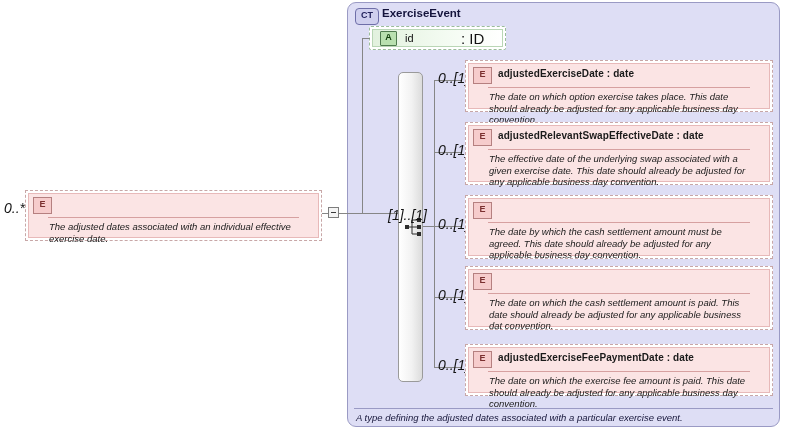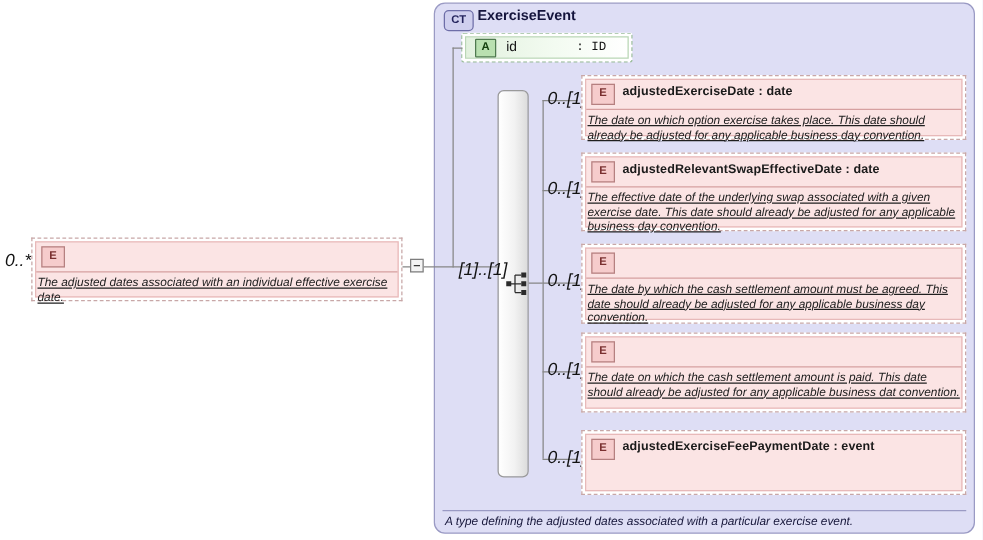--- a/index.html
+++ b/index.html
@@ -56,27 +56,26 @@
     font-size: 10px;
     font-weight: bold;
     color: #1a1a1a;
     letter-spacing: .1px;
     line-height: 12.5px;
     word-break: break-all;
     padding-top: 1px;
   }
   .node-doc {
     border-top: 1px solid #d6a0a0;
-    margin: 0 0;
+    margin: 0 19px;
     padding: 3px 1px 3px 1px;
     font-size: 9.5px;
     font-style: italic;
     color: #202020;
     line-height: 11.5px;
-    text-decoration: underline;
   }
 
   
   .attr-node {
     position: absolute;
     box-sizing: border-box;
     border: 1px dashed #9bbd9b;
     background: #ffffff;
     padding: 2px;
     border-radius: 2px;
@@ -101,25 +100,24 @@
     font-weight: bold;
     line-height: 11px;
     text-align: center;
     border-radius: 1px;
   }
   .attr-name {
     font-size: 11px;
     color: #111;
   }
   .attr-type {
-    font-size: 10px;
+    font-size: 15px;
     color: #111;
     position: absolute;
     left: 88px;
-    font-family: Liberation Mono, monospace;
   }
 
   
   #ct-container {
     position: absolute;
     left: 347px; top: 2px;
     width: 433px; height: 425px;
     box-sizing: border-box;
     border: 1px solid #9a9ac4;
     border-radius: 9px;
@@ -253,21 +251,21 @@
       <path d="M9 18 H14"></path>
     </g>
     <g fill="#2b2b2b">
       <rect x="2" y="9" width="4" height="4"></rect>
       <rect x="14" y="2" width="4" height="4"></rect>
       <rect x="14" y="9" width="4" height="4"></rect>
       <rect x="14" y="16" width="4" height="4"></rect>
     </g>
   </svg>
   <div class="occ" style="left:367px; top:207px;"></div>
-  <div class="occ" style="left:367px; top:207px;text-align:right;">[1]..[1]</div>
+  <div class="occ" style="left:388px; top:207px;text-align:right;">[1]..[1]</div>
 
   <div class="vline" style="left:434px; top:80px; height:287px;"></div>
 
   <div class="hline" style="left:423px; top:226px; width:11px;"></div>
 
   <div class="hline" style="left:434px; top:80px;  width:28px;"></div>
   <div class="hline" style="left:434px; top:152px; width:28px;"></div>
   <div class="hline" style="left:434px; top:226px; width:28px;"></div>
   <div class="hline" style="left:434px; top:297px; width:28px;"></div>
   <div class="hline" style="left:434px; top:367px; width:28px;"></div>
@@ -313,18 +311,19 @@
         <div class="kind-badge">E</div>
       </div>
       <div class="node-doc">The date on which the cash settlement amount is paid. This date should already be adjusted for any applicable business dat convention.</div>
     </div>
   </div>
 
   <div class="node" style="left:465px; top:344px; width:308px; height:52px;">
     <div class="node-inner">
       <div class="node-head">
         <div class="kind-badge">E</div>
-        <div class="node-title">adjustedExerciseFeePaymentDate : event</div>
-      </div>
+        <div class="node-title">adjustedExerciseFeePaymentDate : date</div>
+      </div>
+      <div class="node-doc">The date on which the exercise fee amount is paid. This date should already be adjusted for any applicable business day convention.</div>
     </div>
   </div>
 
 </div>
 
 </body></html>

